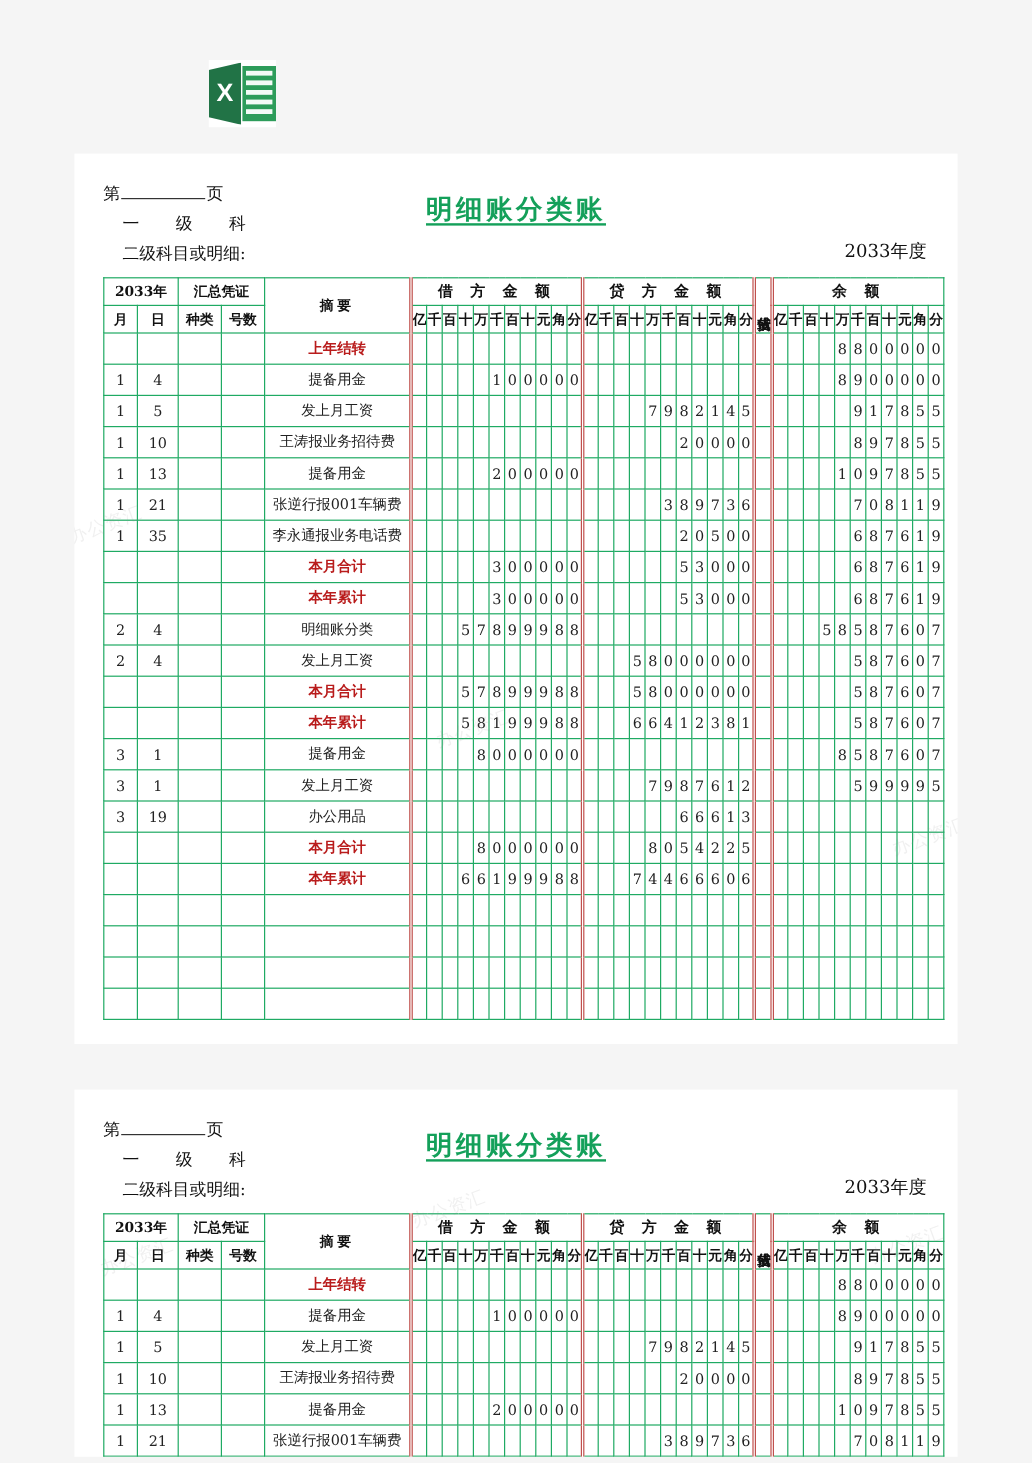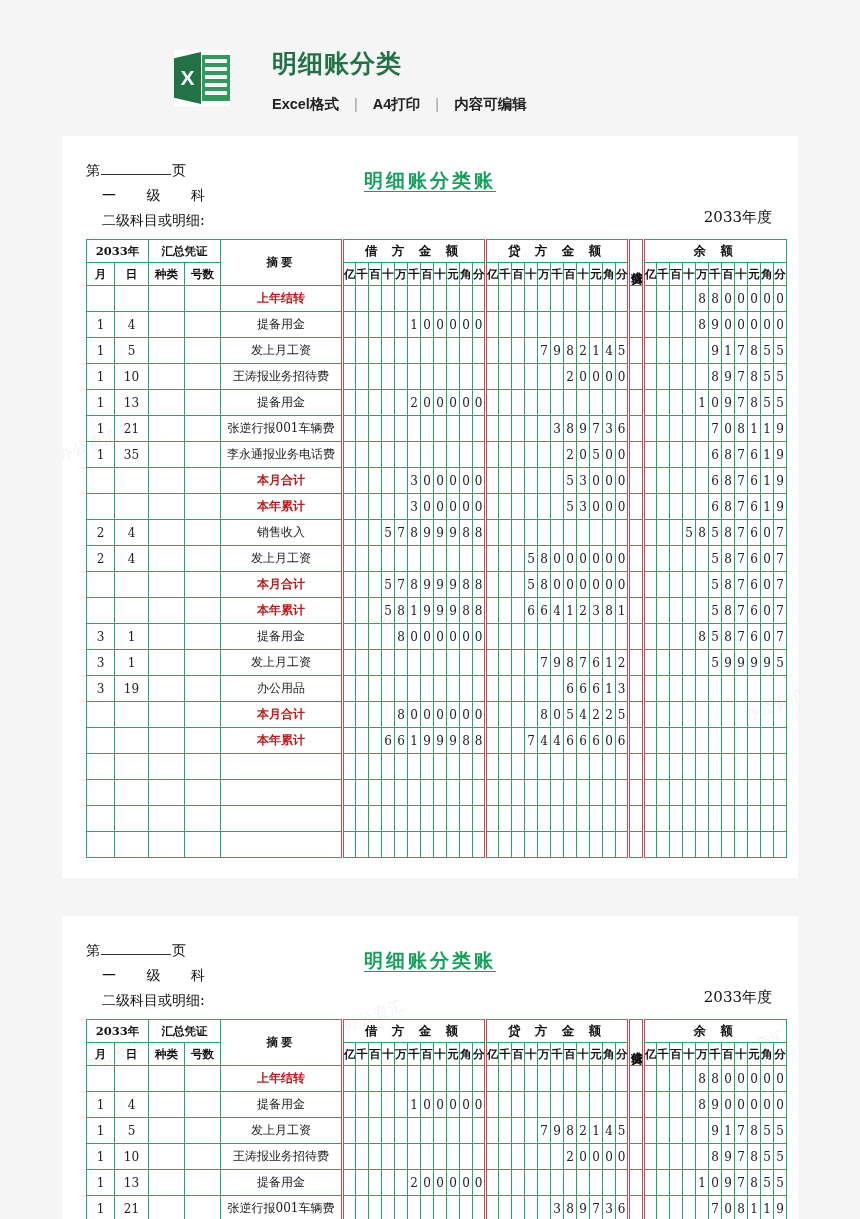--- a/index.html
+++ b/index.html
@@ -83,21 +83,21 @@
   .meta { position: relative; font-family: "DejaVu Serif", "Liberation Serif", serif; color:#111; }
   .meta .ln { height: 25px; line-height: 25px; font-size: 14px; }
   .meta .ln .pg { letter-spacing: 0px; }
   .meta .ul { display:inline-block; width: 70px; border-bottom: 1px solid #333; margin: 0 1px; height: 13px;}
   .meta .lvl { letter-spacing: 13px; }
   .meta .ln2 { margin-left: 16px; }
   .doc-title {
     position: absolute;
     left: 0; right: 0; top: 10px;
     text-align: center;
-    font-size: 19px;
+    font-size: 22px;
     font-weight: bold;
     color: #14a05a;
     letter-spacing: 3px;
     text-decoration: underline;
     text-underline-offset: 4px;
   }
   .year-right {
     position: absolute; right: 2px; top: 50px;
     font-size: 15px; color: #111;
     font-family: "DejaVu Serif","Liberation Serif",serif;
@@ -187,30 +187,20 @@
     <div class="left">
         <span>X</span>
       </div>
     <div class="right">
         <i></i>
         <i></i>
         <i></i>
         <i></i>
         <i></i>
       </div>
-  </div>
-  <div class="head-text">
-    <div class="head-title">明细账分类</div>
-    <div class="head-sub">
-      <span>Excel格式</span>
-      <span class="sep">|</span>
-      <span>A4打印</span>
-      <span class="sep">|</span>
-      <span>内容可编辑</span>
-    </div>
   </div>
 </div>
 
 <div class="sheet-wrap">
   <div class="sheet">
     <div class="wm wm1">办公资汇</div>
     <div class="wm wm2">办公资汇</div>
     <div class="wm wm3">办公资汇</div>
 
     <div class="meta">
@@ -681,21 +671,21 @@
             <td class="dig">7</td>
             <td class="dig">6</td>
             <td class="dig">1</td>
             <td class="dig">9</td>
           </tr>
           <tr>
             <td>2</td>
             <td>4</td>
             <td></td>
             <td></td>
-            <td class="abstract ">销售收入</td>
+            <td class="abstract ">明细账分类</td>
             <td class="dig sep-l"></td>
             <td class="dig"></td>
             <td class="dig"></td>
             <td class="dig">5</td>
             <td class="dig">7</td>
             <td class="dig">8</td>
             <td class="dig">9</td>
             <td class="dig">9</td>
             <td class="dig">9</td>
             <td class="dig">8</td>

